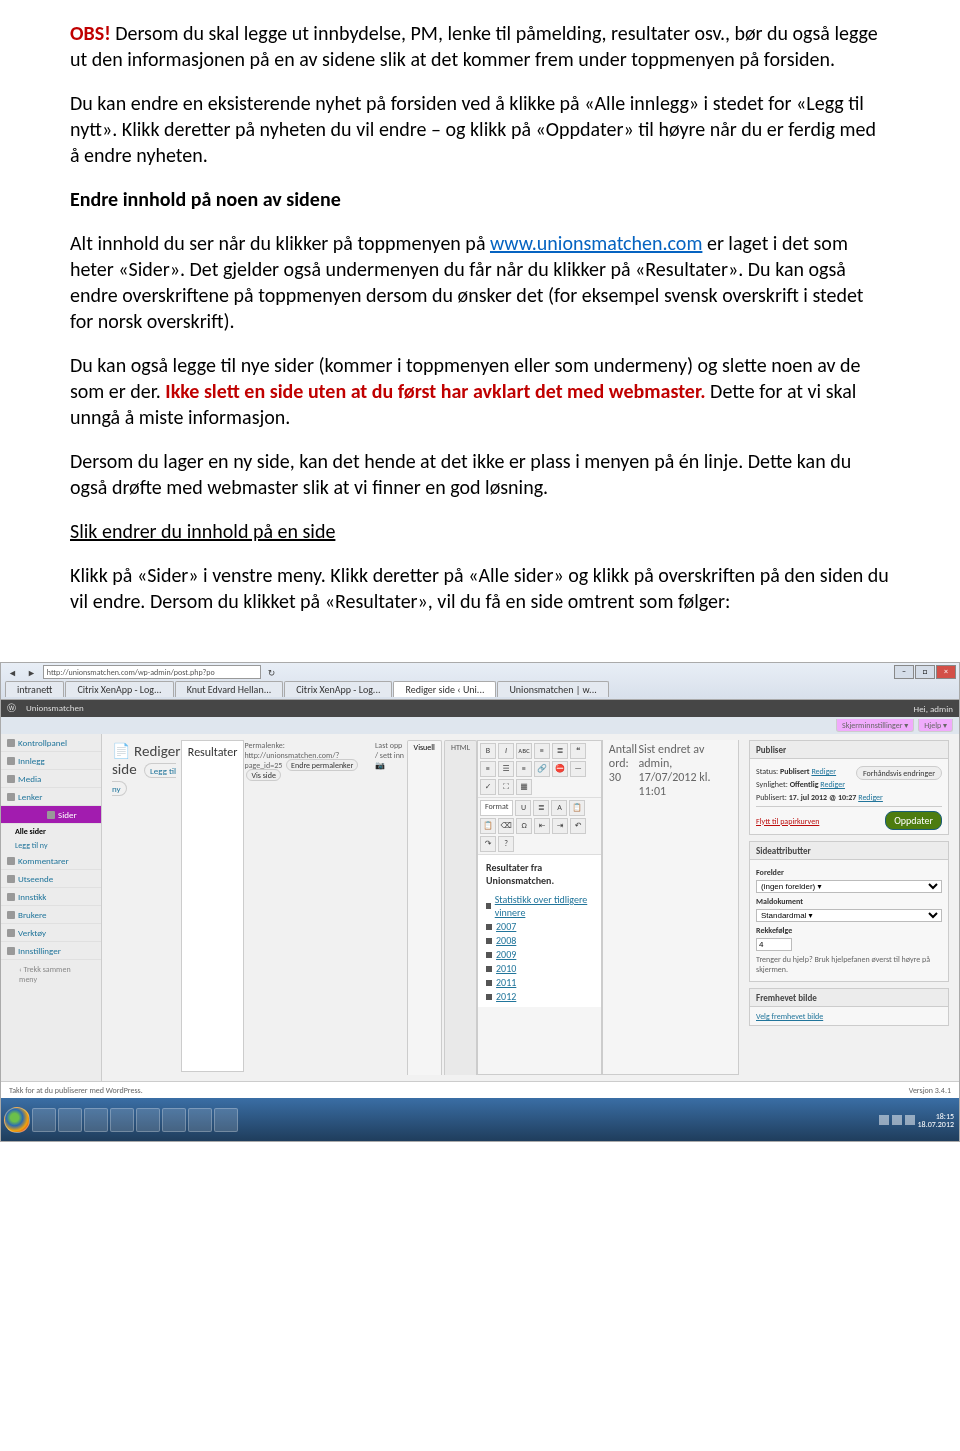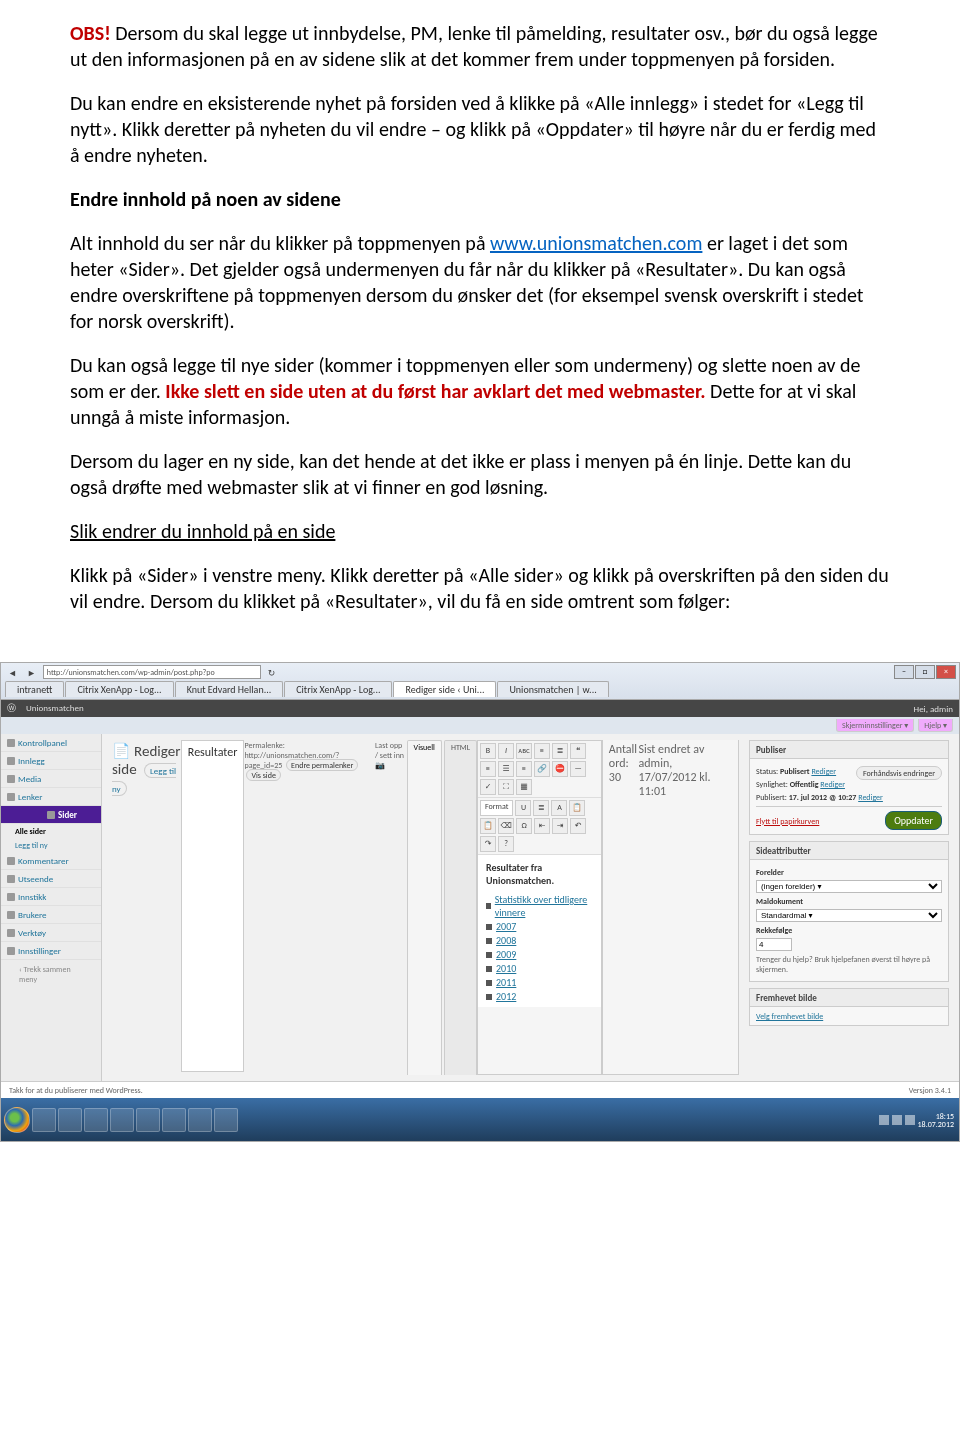--- a/index.html
+++ b/index.html
@@ -117,23 +117,23 @@
   .wp-sidebar .item {
     padding: 3px 6px;
     color: #21759b;
     border-bottom: 1px solid #e0e0e0;
     cursor: pointer;
     display: flex;
     align-items: center;
     gap: 3px;
   }
   .wp-sidebar .item.active {
-    background: #4c1d95;
+    background: #a21caf;
     color: #fff;
-    font-weight: bold;
+    font-weight: normal;
     padding-left: 46px;
   }
   .wp-sidebar .sub {
     padding: 2px 6px 2px 14px;
     font-size: 8px;
     color: #21759b;
   }
   .wp-sidebar .sub.current { color: #000; font-weight: bold; }
   .wp-sidebar .collapse {
     padding: 4px 18px;

